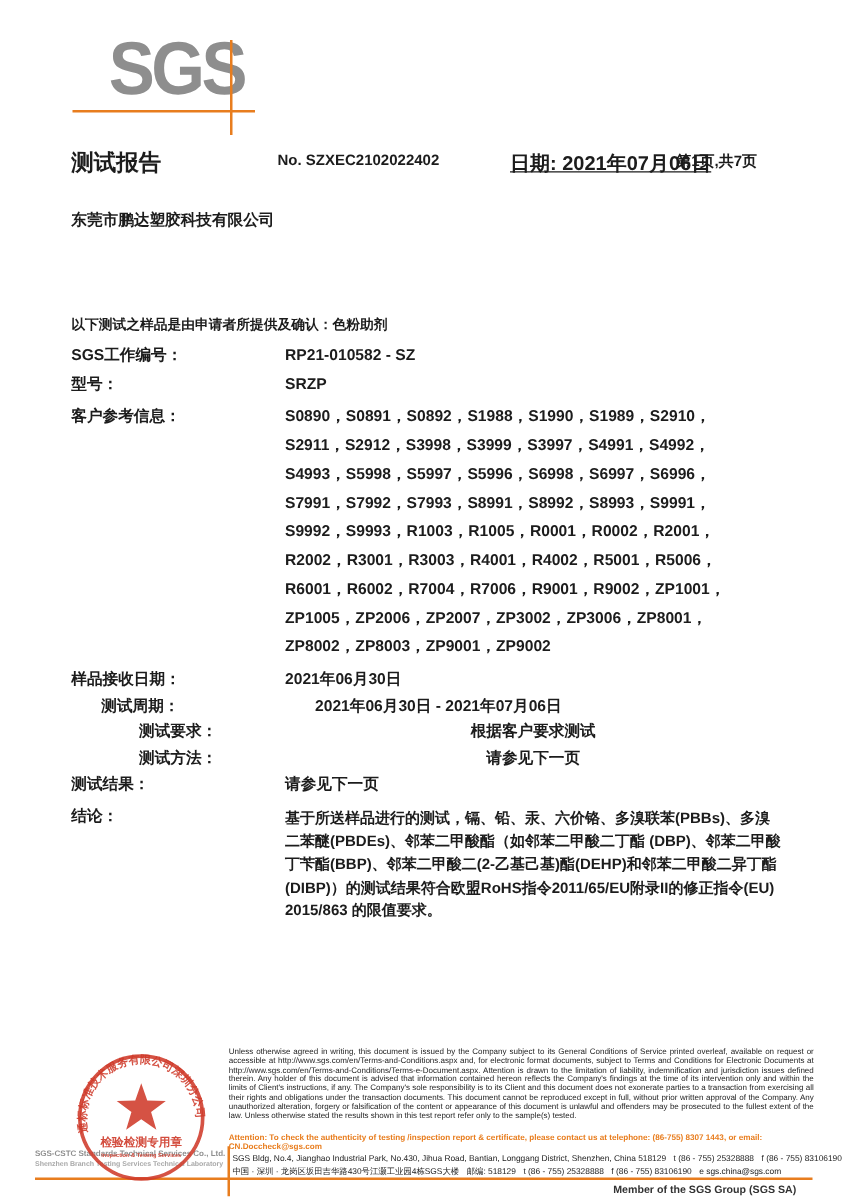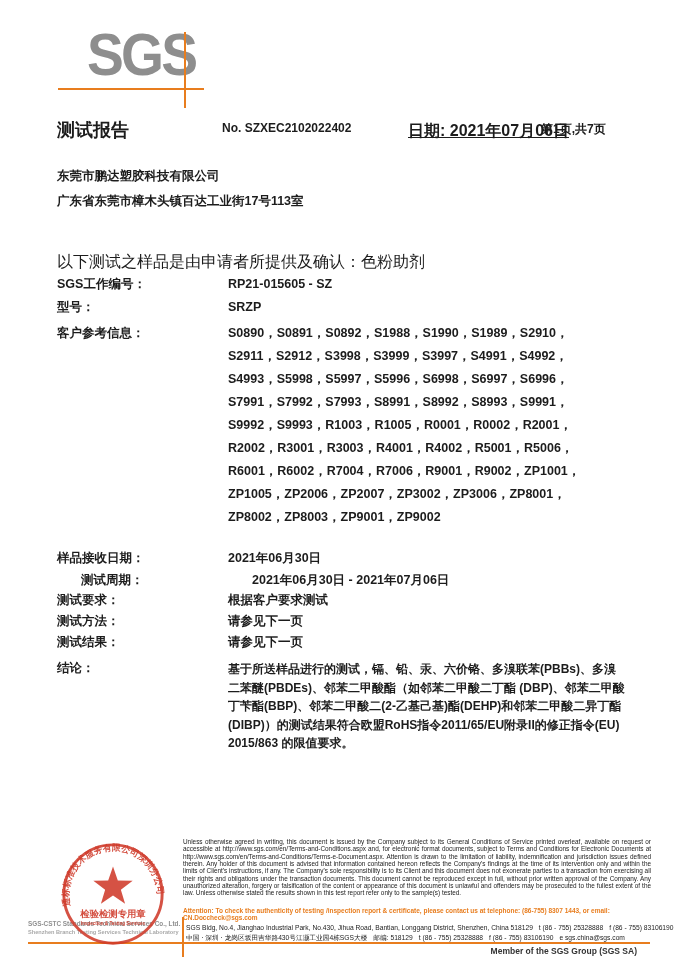--- a/index.html
+++ b/index.html
@@ -25,35 +25,35 @@
   .logo-vline { position:absolute; left:127px; top:8px; width:2px; height:76px; background:#e87d1e; }
 
   
   .title-row { position:absolute; left:0; top:118px; width:677px; height:22px; }
   .doc-title { position:absolute; left:57px; top:0; font-size:18px; font-weight:700; }
   .report-no { position:absolute; left:222px; top:3px; font-size:12px; font-weight:700; }
   .report-date { position:absolute; left:408px; top:3px; font-size:16px; font-weight:700;text-decoration:underline; }
   .page-info { position:absolute; left:541px; top:3px; font-size:12px; font-weight:700; }
 
   
-  .applicant { position:absolute; left:57px; top:164px; font-size:12.5px; font-weight:700; line-height:25px; }
-
-  
-  .intro { position:absolute; left:57px; top:252px; font-size:16px; font-weight:400; }
+  .applicant { position:absolute; left:57px; top:164px; font-size:12.5px; font-weight:700; line-height:25px;text-align:right; }
+
+  
+  .intro { position:absolute; left:57px; top:252px; font-size:11px; font-weight:700; }
 
   
   .fields { position:absolute; left:57px; top:276px; width:568px; font-size:12.5px; font-weight:700; }
   .frow { display:flex; align-items:flex-start; margin-bottom:5px; }
   .flabel { width:171px; flex:none; line-height:17px; }
   .fvalue { flex:1; line-height:17px; }
   .frow-job, .frow-model { margin-bottom:6px; }
   .ref-line { line-height:23px; }
-  .frow-received .fvalue, .frow-received .flabel { line-height:18px;margin-top:15px; }
+  .frow-received .fvalue, .frow-received .flabel { line-height:18px; }
   .frow-period { margin-bottom:3px;margin-left:24px; }
-  .frow-req, .frow-method { margin-bottom:4px; }
+  .frow-req, .frow-method { margin-bottom:4px;text-align:center; }
   .frow-result { margin-bottom:9px; }
   .frow-conclusion .fvalue { line-height:18.5px; font-size:12px; }
 
   
   .footer-legal {
     position:absolute; left:183px; top:838px; width:468px;
     font-size:6.4px; line-height:7.35px; text-align:justify;
     color:#222; font-weight:400;
   }
   .footer-attention {
@@ -92,30 +92,29 @@
 
   <div class="title-row">
     <span class="doc-title">测试报告</span>
     <span class="report-no">No. SZXEC2102022402</span>
     <span class="report-date">日期: 2021年07月06日</span>
     <span class="page-info">第1页,共7页</span>
   </div>
 
   <div class="applicant">
     <div>东莞市鹏达塑胶科技有限公司</div>
-    <div>广东省东莞市樟木头镇百达工业街17号113室</div>
   </div>
 
   <div class="intro">以下测试之样品是由申请者所提供及确认：色粉助剂</div>
 
   <div class="fields">
 
     <div class="frow frow-job">
       <div class="flabel">SGS工作编号：</div>
-      <div class="fvalue">RP21-015605 - SZ</div>
+      <div class="fvalue">RP21-010582 - SZ</div>
     </div>
 
     <div class="frow frow-model">
       <div class="flabel">型号：</div>
       <div class="fvalue">SRZP</div>
     </div>
 
     <div class="frow frow-ref">
       <div class="flabel ref-line">客户参考信息：</div>
       <div class="fvalue">

